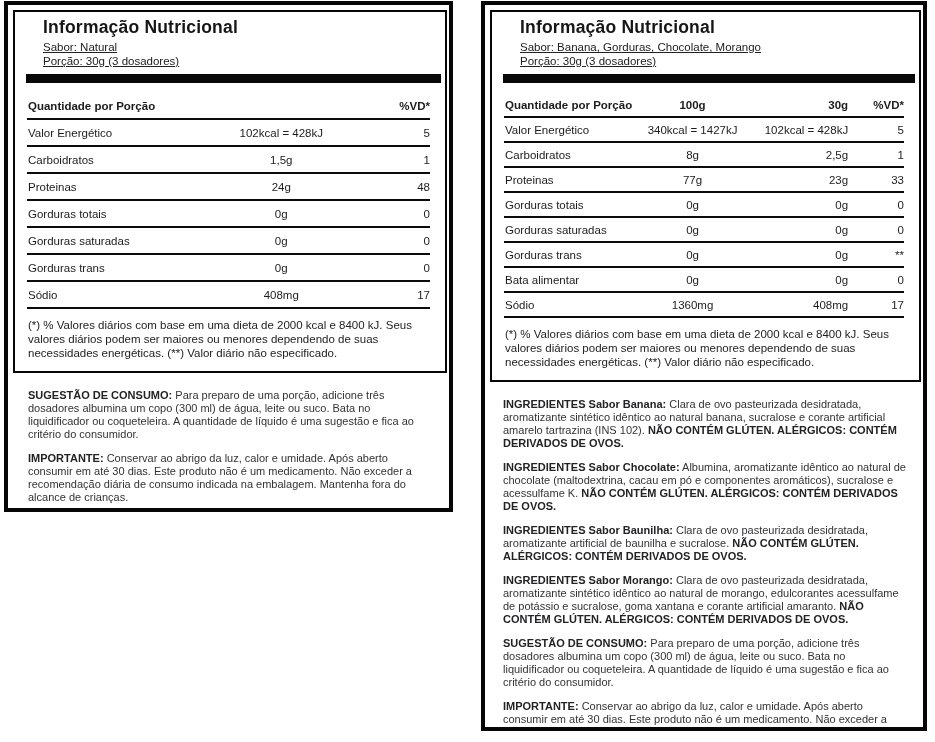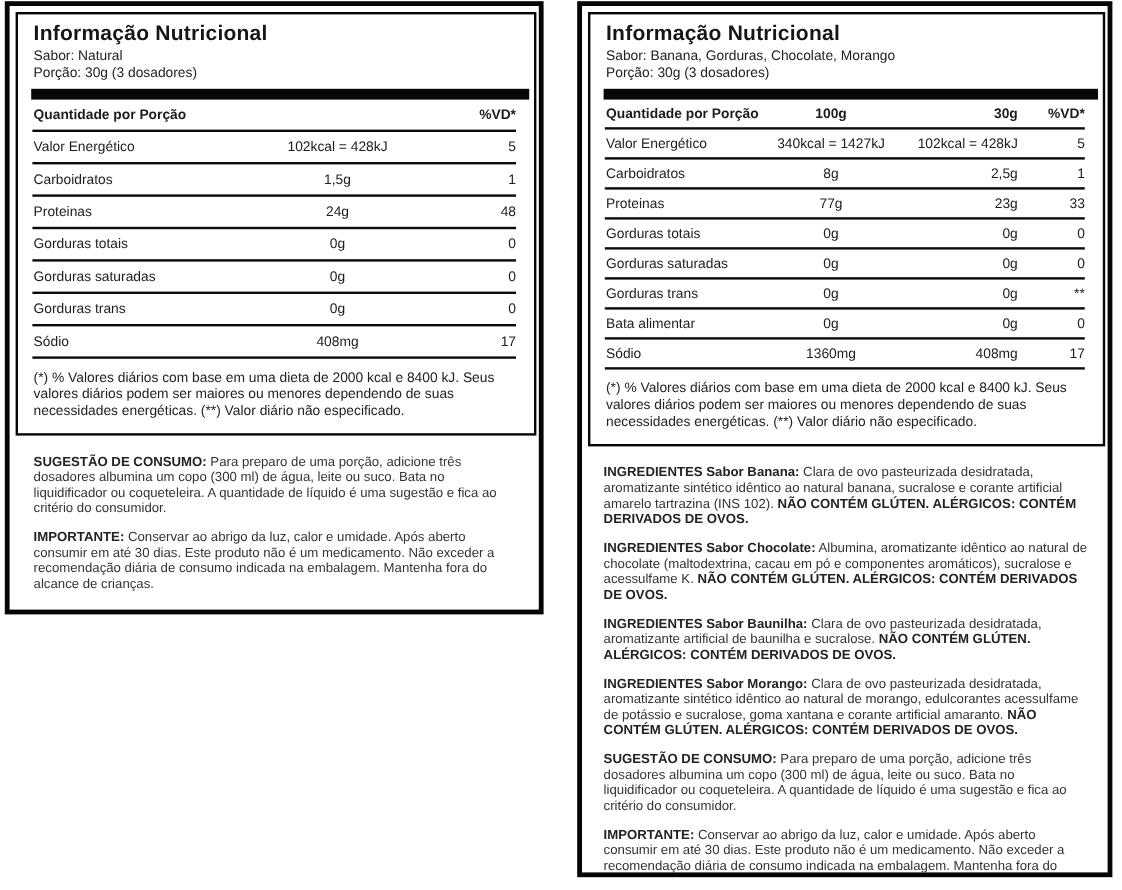--- a/index.html
+++ b/index.html
@@ -7,29 +7,29 @@
     width:935px; height:742px; position:relative; background:#ffffff;
     font-family:"Liberation Sans", sans-serif; color:#1c1c1c;
   }
   .label {
     position:absolute; box-sizing:border-box; background:#fff;
     border:4px solid #060606; overflow:hidden;
   }
   .label-left  { left:4px;  top:1px; width:449px; height:511px; }
   .label-right { left:481px; top:1px; width:446px; height:730px; }
   .inner { border:2px solid #060606; margin:5px 2px 0 5px; }
-  .head { padding:5px 13px 0 13px; }
+  .head { padding:5px 13px 0 28px; }
   .title { margin:0 0 2px 0; font-size:17.5px; font-weight:bold; letter-spacing:.2px; color:#161616; }
-  .sub { font-size:11.5px; line-height:14px; color:#222; }
+  .sub { font-size:11.5px; line-height:14px; color:#222;text-decoration:underline; }
   .bar { height:9px; background:#080808; margin:6px 4px 0 11px; }
   .ntable { margin:0 15px 0 12px; }
   .trow { display:flex; align-items:baseline; border-bottom:2px solid #0b0b0b;
           font-size:11.5px; line-height:14px; padding:6px 0 5px; }
   .label-right .trow { padding:5px 0 4px; }
-  .thead { font-weight:bold; }
+  .thead { font-weight:bold;margin-top:10px; }
   
   .L .c-name { width:46%; padding-left:1px; }
   .L .c-val  { width:34%; text-align:center; }
   .L .c-vd   { width:20%; text-align:right; }
   
   .R .c-name { width:32%; padding-left:1px; }
   .R .c-100  { width:30%; text-align:center; }
   .R .c-30   { width:24%; text-align:right; }
   .R .c-vd   { width:14%; text-align:right; }
   .footnote { margin:0; padding:9px 14px 11px 13px; font-size:11.5px; line-height:14px; color:#222; }

